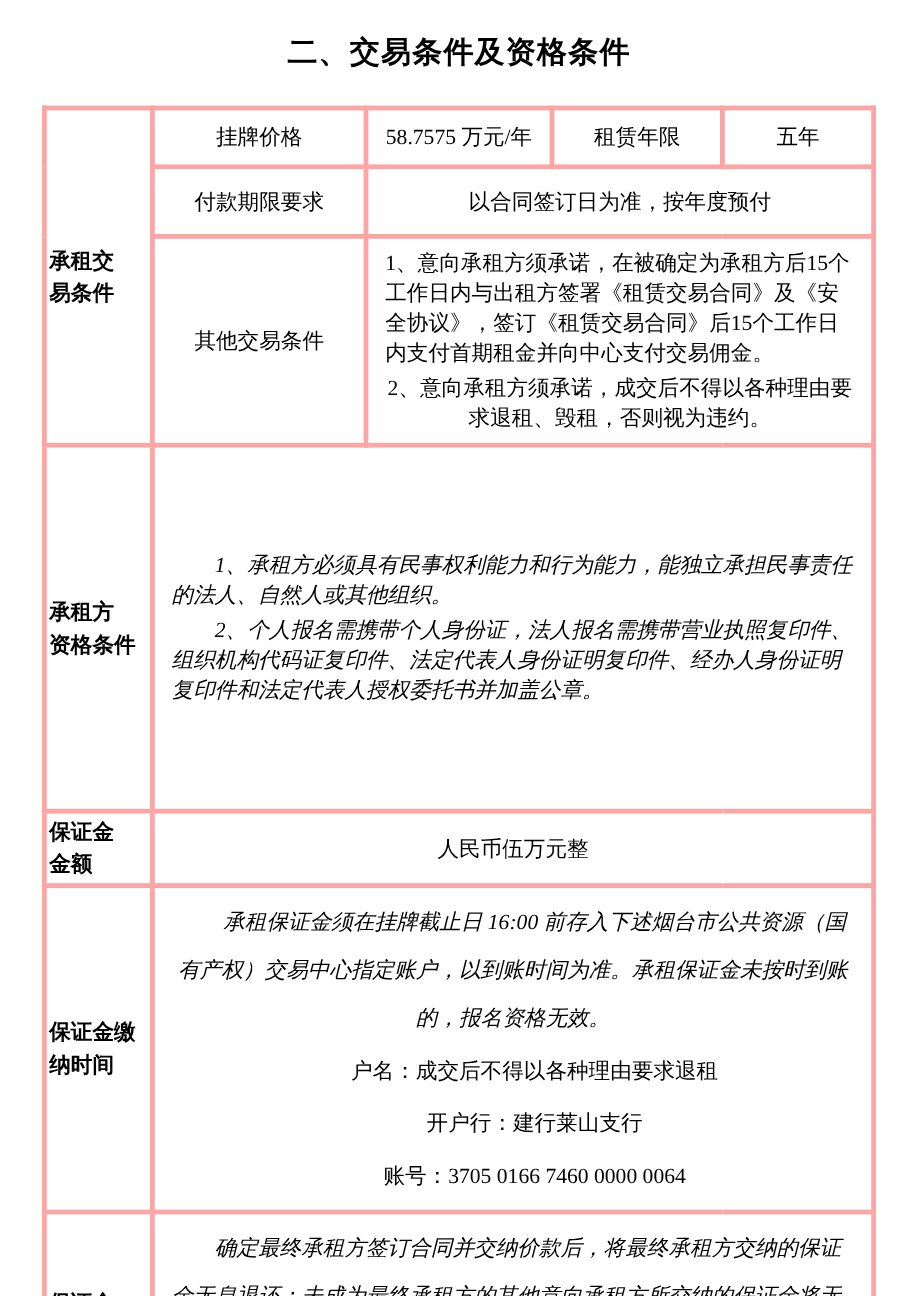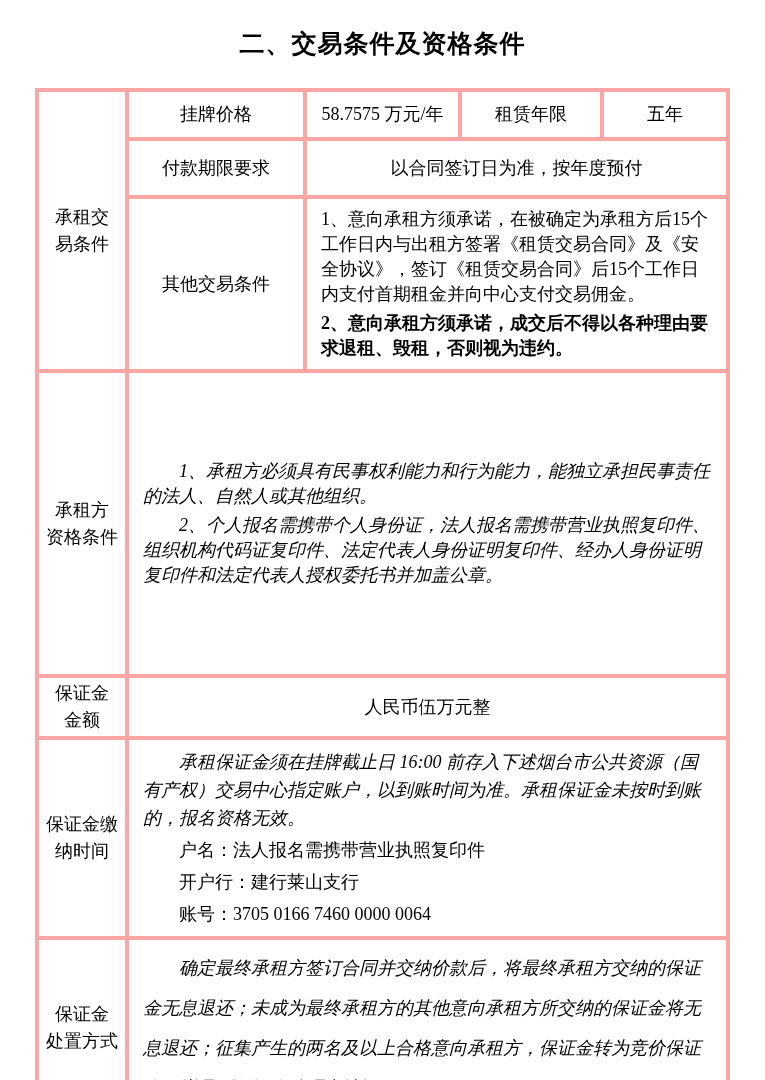--- a/index.html
+++ b/index.html
@@ -33,38 +33,37 @@
     border: 3px solid #000000;
   }
   td {
     border: 4px solid #fca5a5;
     vertical-align: middle;
     font-size: 18px;
     line-height: 25px;
     overflow: hidden;
   }
   td.label-cell {
-    text-align: center;
-    font-weight: 400;
+    font-weight: 700;
     white-space: pre-line;
     line-height: 27px;
     padding: 2px;
   }
   td.center {
     text-align: center;
     padding: 2px 4px;
   }
   td.content {
     text-align: left;
     padding: 4px 10px;
   }
   td.content p { margin: 4px; }
   .ti { text-indent: 2em; font-style: italic; }
-  .bold { font-weight: 700; }
-  tr.r6 td.content { line-height: 28px; }
+  .bold { font-weight: 400; text-align: center; }
+  tr.r6 td.content { line-height: 40px; text-align: center; }
   tr.r6 .acct { padding-left: 2em; }
   tr.r7 td.content { line-height: 40px; }
 </style>
 </head>
 <body>
 
 <div class="page">
 
   <h1 class="title">二、交易条件及资格条件</h1>
 
@@ -107,21 +106,21 @@
       <tr style="height:48px">
         <td class="label-cell">保证金
 金额</td>
         <td class="center" colspan="4">人民币伍万元整</td>
       </tr>
       <tr class="r6" style="height:189px">
         <td class="label-cell">保证金缴
 纳时间</td>
         <td class="content" colspan="4">
           <p class="ti">承租保证金须在挂牌截止日 16:00 前存入下述烟台市公共资源（国有产权）交易中心指定账户，以到账时间为准。承租保证金未按时到账的，报名资格无效。</p>
-          <p class="acct">户名：法人报名需携带营业执照复印件</p>
+          <p class="acct">户名：成交后不得以各种理由要求退租</p>
           <p class="acct">开户行：建行莱山支行</p>
           <p class="acct">账号：3705 0166 7460 0000 0064</p>
         </td>
       </tr>
       <tr class="r7" style="height:180px">
         <td class="label-cell">保证金
 处置方式</td>
         <td class="content" colspan="4">
           <p class="ti">确定最终承租方签订合同并交纳价款后，将最终承租方交纳的保证金无息退还；未成为最终承租方的其他意向承租方所交纳的保证金将无息退还；征集产生的两名及以上合格意向承租方，保证金转为竞价保证金。详见《保证金管理办法》。</p>
         </td>

